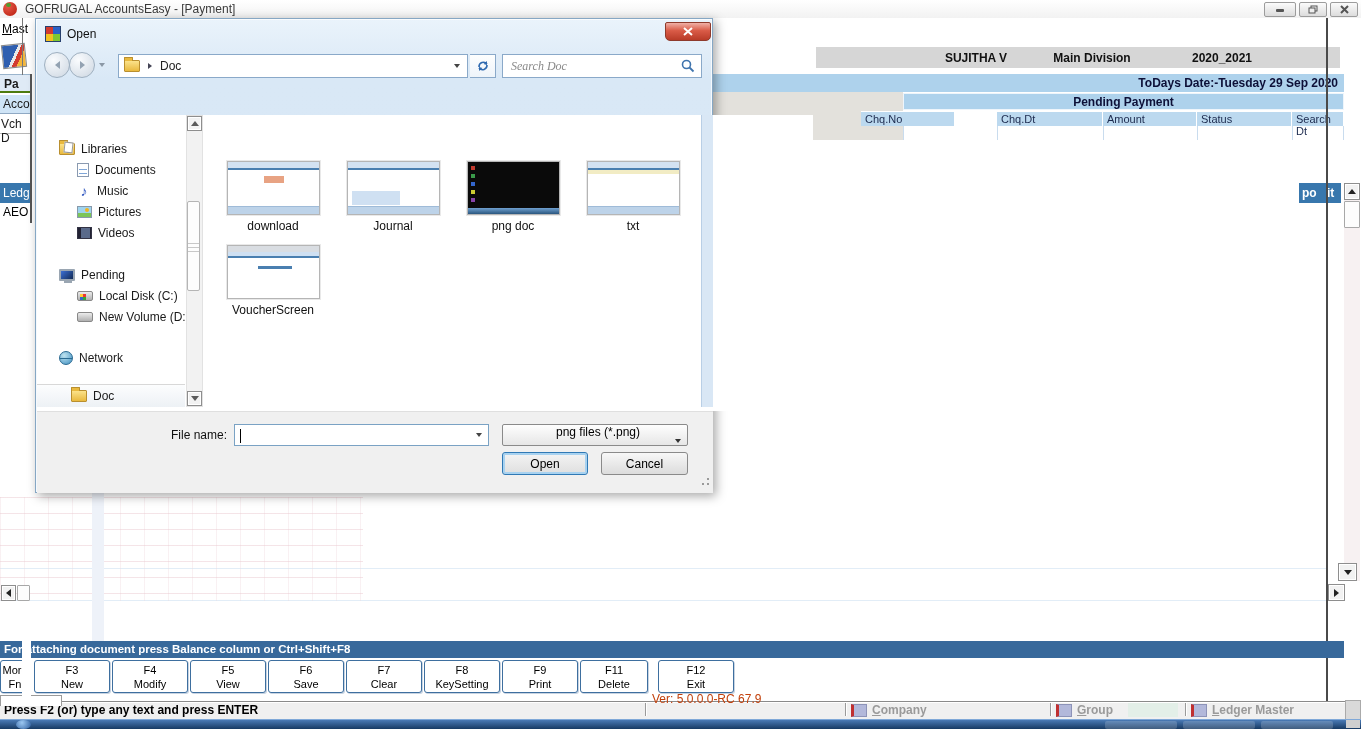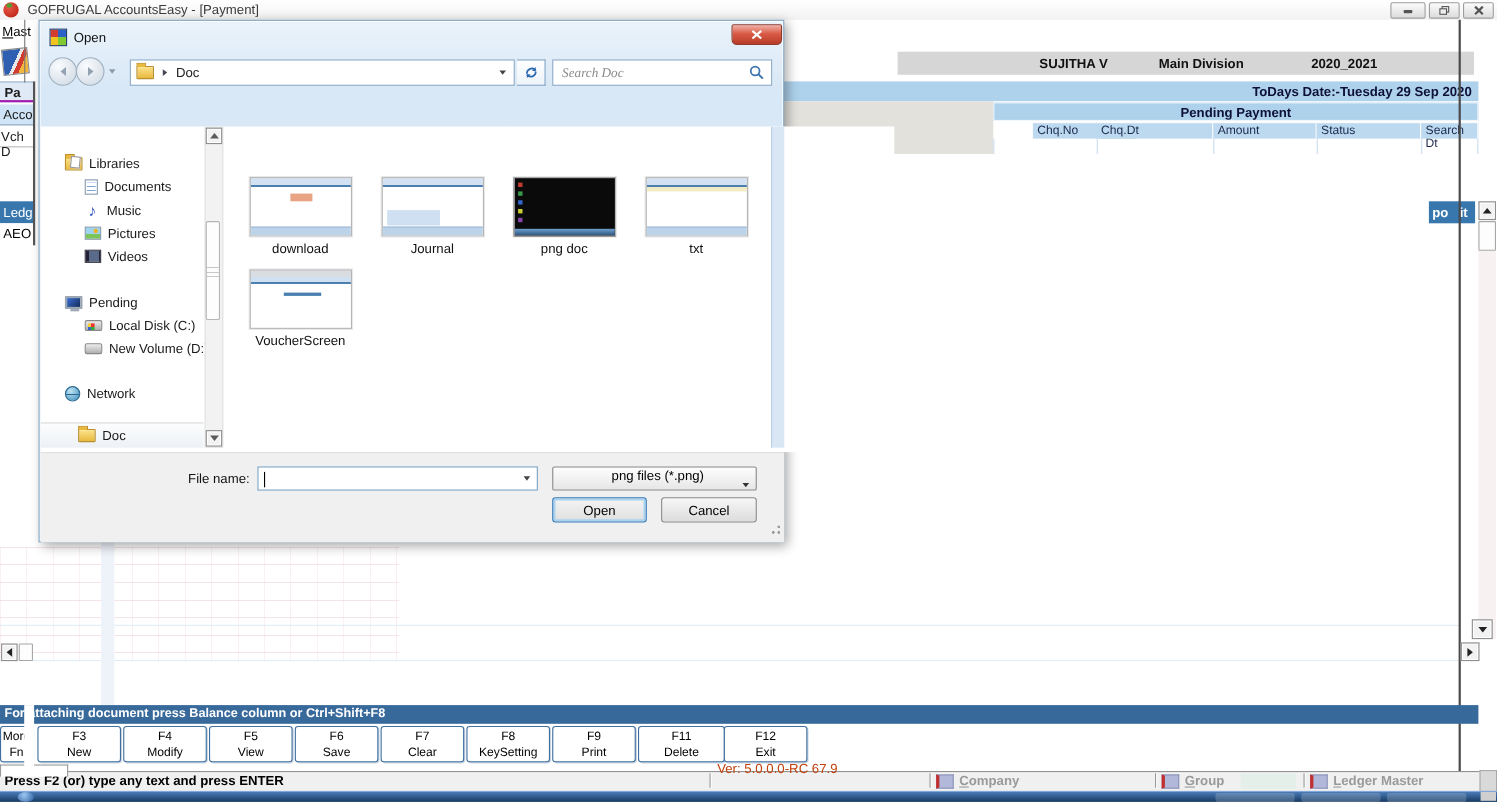--- a/index.html
+++ b/index.html
@@ -14,21 +14,21 @@
   .titlebar { left:0;top:0;width:1361px;height:18px;background:linear-gradient(#ffffff,#f2f2f2); }
   .appicon { left:3px;top:2px;width:14px;height:14px;border-radius:50%;background:radial-gradient(circle at 35% 30%, #e85a4a, #b71c0c); }
   .appicon::after { content:"";position:absolute;left:3px;top:1px;width:5px;height:4px;border-radius:50%;background:#4f9e2f; }
   .apptitle { left:25px;top:2px;font-size:12px;color:#3a3a3a; }
   .winbtn { top:2px;height:15px;background:linear-gradient(#fbfbfb,#dcdcdc);border:1px solid #9c9c9c;border-radius:2px;display:flex;align-items:center;justify-content:center; }
   .winbtn svg { display:block; }
 
   
   .mast { left:2px;top:22px;color:#000; }
   .bookicon { left:2px;top:44px;width:24px;height:24px;background:linear-gradient(120deg,#2f5fb0 0 48%,#e8e8e8 48% 58%,#d23b2f 58% 72%,#f4b63a 72%);border:1px solid #888;transform:rotate(-6deg); }
-  .pa-row { left:0;top:74px;width:30px;height:19px;background:#dfeaf6;border-top:1px solid #9ab4cc;border-bottom:2px solid #a21caf;font-weight:bold;padding:2px 0 0 4px; }
+  .pa-row { left:0;top:74px;width:30px;height:19px;background:#dfeaf6;border-top:1px solid #9ab4cc;border-bottom:2px solid #4d7c0f;font-weight:bold;padding:2px 0 0 4px; }
   .acco-row { left:0;top:95px;width:30px;height:19px;background:#cfe4f6;border-bottom:1px solid #8fa9c4;padding:2px 0 0 3px; }
   .vch-row { left:0;top:115px;width:30px;height:19px;background:#fff;border-bottom:1px solid #b8b8b8;padding:2px 0 0 1px; }
   .ledg-row { left:0;top:183px;width:30px;height:20px;background:#3877ad;color:#fff;padding:3px 0 0 3px; }
   .aeo-row { left:0;top:203px;width:30px;height:18px;background:#fff;color:#000;padding:2px 0 0 3px; }
   .vline-a { left:22px;top:18px;width:1px;height:57px;background:#777; }
   .vline-b { left:30px;top:74px;width:2px;height:149px;background:#555; }
 
   
   .gray-banner { left:816px;top:47px;width:524px;height:21px;background:#d6d6d6; }
   .gray-banner span { position:absolute;top:4px;transform:translateX(-50%);font-weight:bold;color:#111; }
@@ -184,21 +184,21 @@
   <div class="abs vline-b"></div>
 
   <div class="abs gray-banner">
     <span style="left:160px">SUJITHA V</span>
     <span style="left:276px">Main Division</span>
     <span style="left:406px">2020_2021</span>
   </div>
   <div class="abs date-banner">ToDays Date:-Tuesday 29 Sep 2020</div>
   <div class="abs gray-block"></div>
   <div class="abs pc-title">Pending Payment</div>
-  <div class="abs pc-head" style="left:939px;width:94px;">Chq.No</div>
+  <div class="abs pc-head" style="left:861px;width:94px;">Chq.No</div>
   <div class="abs pc-head" style="left:997px;width:106px;">Chq.Dt</div>
   <div class="abs pc-head" style="left:1103px;width:94px;">Amount</div>
   <div class="abs pc-head" style="left:1197px;width:95px;">Status</div>
   <div class="abs pc-head" style="left:1292px;width:52px;">Search Dt</div>
   <div class="abs pc-vline" style="left:903px"></div>
   <div class="abs pc-vline" style="left:997px"></div>
   <div class="abs pc-vline" style="left:1103px"></div>
   <div class="abs pc-vline" style="left:1197px"></div>
   <div class="abs pc-vline" style="left:1292px"></div>
   <div class="abs pc-vline" style="left:1343px"></div>
@@ -257,21 +257,21 @@
       <span>Clear</span>
   </div>
   <div class="abs fnbtn" style="left:424px;width:76px;">
     <span>F8</span>
       <span>KeySetting</span>
   </div>
   <div class="abs fnbtn" style="left:502px;width:76px;">
     <span>F9</span>
       <span>Print</span>
   </div>
-  <div class="abs fnbtn" style="left:580px;width:79px;">
+  <div class="abs fnbtn" style="left:580px;width:68px;">
     <span>F11</span>
       <span>Delete</span>
   </div>
   <div class="abs fnbtn" style="left:658px;width:76px;">
     <span>F12</span>
       <span>Exit</span>
   </div>
   <div class="abs white-band"></div>
 
   <div class="abs statusbar"></div>

